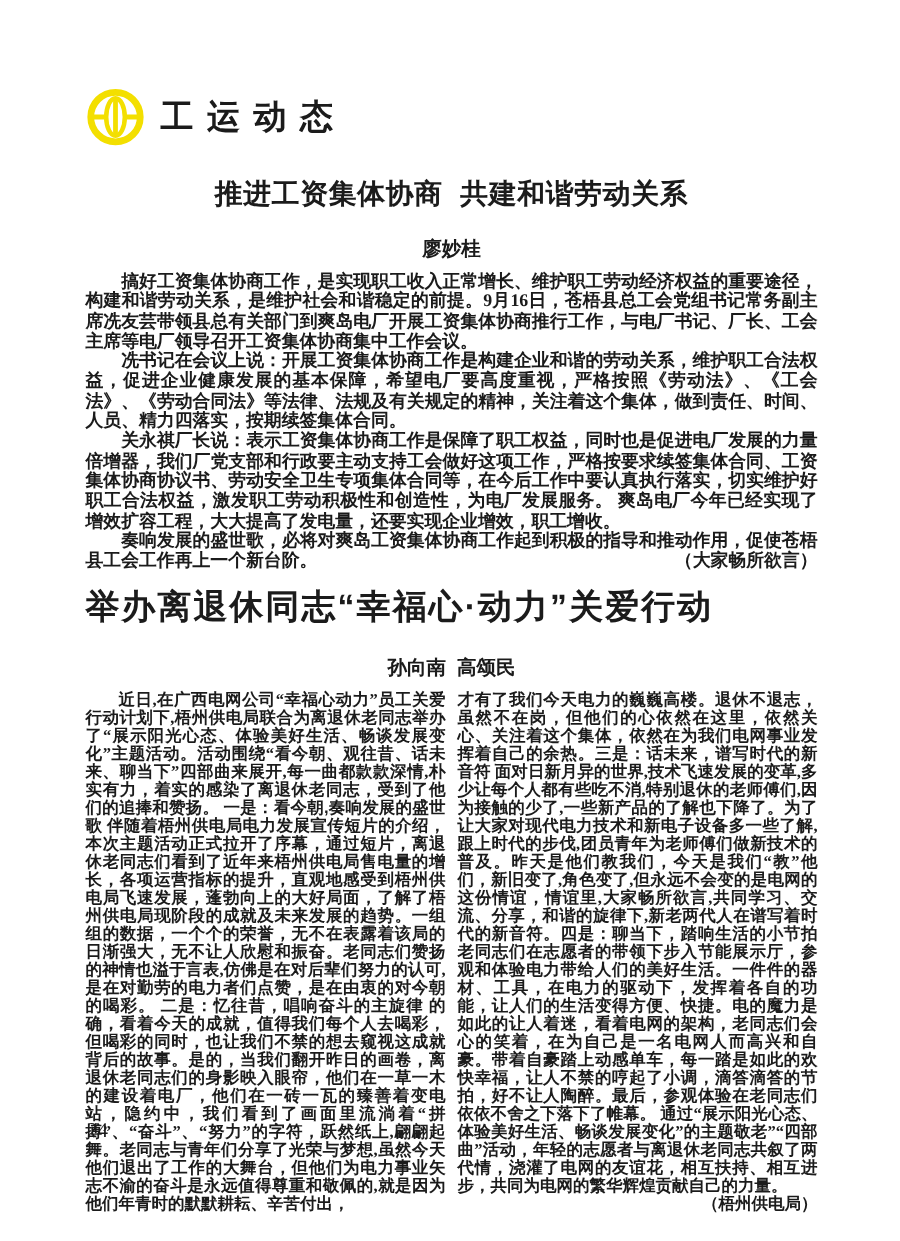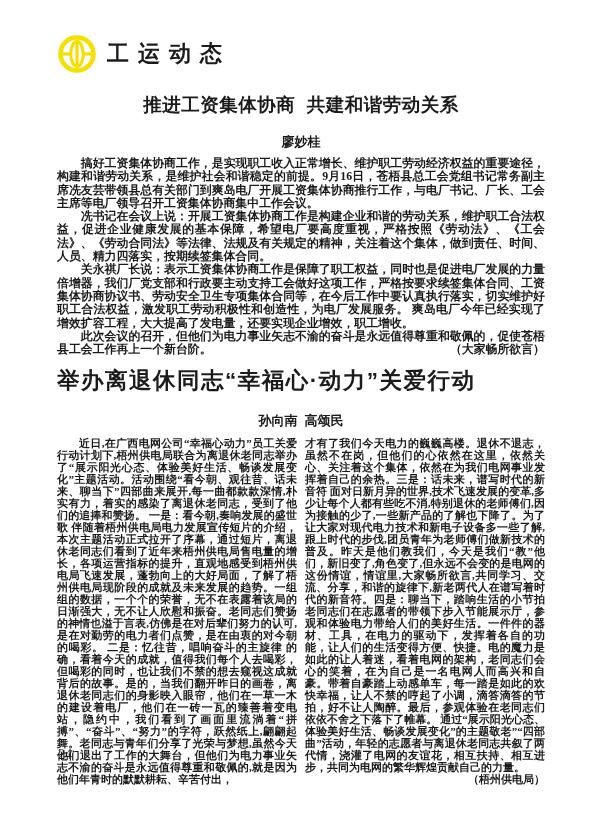--- a/index.html
+++ b/index.html
@@ -4,21 +4,21 @@
 <style>
   html, body { margin:0; padding:0; }
   body {
     width:600px; height:827px;
     background:#ffffff;
     font-family:"Liberation Serif", serif;
     color:#1b1b1b;
     position:relative;
     overflow:hidden;
   }
-  .page { padding:32px 55px 0 57px; }
+  .page { padding:56px 55px 0 57px; }
 
   .header { display:flex; align-items:center; gap:10px; height:44px; }
   .logo { width:40px; height:40px; flex:0 0 auto; }
   .masthead {
     font-size:22px; font-weight:900; letter-spacing:9px;
     font-family:"Liberation Serif", serif;
     transform:scaleY(1.02);
   }
 
   .title1 {
@@ -77,21 +77,21 @@
     </span>
     <span class="masthead">工运动态</span>
   </div>
 
   <div class="article1">
     <h1 class="title1">推进工资集体协商 共建和谐劳动关系</h1>
     <div class="byline">廖妙桂</div>
     <p>搞好工资集体协商工作，是实现职工收入正常增长、维护职工劳动经济权益的重要途径，构建和谐劳动关系，是维护社会和谐稳定的前提。9月16日，苍梧县总工会党组书记常务副主席冼友芸带领县总有关部门到爽岛电厂开展工资集体协商推行工作，与电厂书记、厂长、工会主席等电厂领导召开工资集体协商集中工作会议。</p>
     <p>冼书记在会议上说：开展工资集体协商工作是构建企业和谐的劳动关系，维护职工合法权益，促进企业健康发展的基本保障，希望电厂要高度重视，严格按照《劳动法》、《工会法》、《劳动合同法》等法律、法规及有关规定的精神，关注着这个集体，做到责任、时间、人员、精力四落实，按期续签集体合同。</p>
     <p>关永祺厂长说：表示工资集体协商工作是保障了职工权益，同时也是促进电厂发展的力量倍增器，我们厂党支部和行政要主动支持工会做好这项工作，严格按要求续签集体合同、工资集体协商协议书、劳动安全卫生专项集体合同等，在今后工作中要认真执行落实，切实维护好职工合法权益，激发职工劳动积极性和创造性，为电厂发展服务。 爽岛电厂今年已经实现了增效扩容工程，大大提高了发电量，还要实现企业增效，职工增收。</p>
-    <p><span>此次会议的召开，但他们为电力事业矢志不渝的奋斗是永远值得尊重和敬佩的，促使苍梧县工会工作再上一个新台阶。</span><span class="attribution">（大家畅所欲言）</span></p>
+    <p><span>奏响发展的盛世歌，必将对爽岛工资集体协商工作起到积极的指导和推动作用，促使苍梧县工会工作再上一个新台阶。</span><span class="attribution">（大家畅所欲言）</span></p>
   </div>
 
   <div class="article2">
     <h2 class="title2">举办离退休同志“幸福心·动力”关爱行动</h2>
     <div class="byline byline2">孙向南  高颂民</div>
     <div class="columns">
       <div class="col col-left"><span class="">近日,在广西电网公司“幸福心动力”员工关爱行动计划下,梧州供电局联合为离退休老同志举办了“展示阳光心态、体验美好生活、畅谈发展变化”主题活动。活动围绕“看今朝、观往昔、话未来、聊当下”四部曲来展开,每一曲都款款深情,朴实有力，着实的感染了离退休老同志，受到了他们的追捧和赞扬。 </span><span class="bold-seg">一是：看今朝,奏响发展的盛世歌</span><span class=""> 伴随着梧州供电局电力发展宣传短片的介绍，本次主题活动正式拉开了序幕，通过短片，离退休老同志们看到了近年来梧州供电局售电量的增长，各项运营指标的提升，直观地感受到梧州供电局飞速发展，蓬勃向上的大好局面，了解了梧州供电局现阶段的成就及未来发展的趋势。一组组的数据，一个个的荣誉，无不在表露着该局的日渐强大，无不让人欣慰和振奋。老同志们赞扬的神情也溢于言表,仿佛是在对后辈们努力的认可,是在对勤劳的电力者们点赞，是在由衷的对今朝的喝彩。 </span><span class="bold-seg">二是：忆往昔，唱响奋斗的主旋律</span><span class=""> 的确，看着今天的成就，值得我们每个人去喝彩，但喝彩的同时，也让我们不禁的想去窥视这成就背后的故事。是的，当我们翻开昨日的画卷，离退休老同志们的身影映入眼帘，他们在一草一木的建设着电厂，他们在一砖一瓦的臻善着变电站，隐约中，我们看到了画面里流淌着“拼搏”、“奋斗”、“努力”的字符，跃然纸上,翩翩起舞。老同志与青年们分享了光荣与梦想,虽然今天他们退出了工作的大舞台，但他们为电力事业矢志不渝的奋斗是永远值得尊重和敬佩的,就是因为他们年青时的默默耕耘、辛苦付出，</span></div>
       <div class="col col-right"><span class="">才有了我们今天电力的巍巍高楼。退休不退志，虽然不在岗，但他们的心依然在这里，依然关心、关注着这个集体，依然在为我们电网事业发挥着自己的余热。</span><span class="bold-seg">三是：话未来，谱写时代的新音符</span><span class=""> 面对日新月异的世界,技术飞速发展的变革,多少让每个人都有些吃不消,特别退休的老师傅们,因为接触的少了,一些新产品的了解也下降了。为了让大家对现代电力技术和新电子设备多一些了解,跟上时代的步伐,团员青年为老师傅们做新技术的普及。昨天是他们教我们，今天是我们“教”他们，新旧变了,角色变了,但永远不会变的是电网的这份情谊，情谊里,大家畅所欲言,共同学习、交流、分享，和谐的旋律下,新老两代人在谱写着时代的新音符。</span><span class="bold-seg">四是：聊当下，踏响生活的小节拍</span><span class=""> 老同志们在志愿者的带领下步入节能展示厅，参观和体验电力带给人们的美好生活。一件件的器材、工具，在电力的驱动下，发挥着各自的功能，让人们的生活变得方便、快捷。电的魔力是如此的让人着迷，看着电网的架构，老同志们会心的笑着，在为自己是一名电网人而高兴和自豪。带着自豪踏上动感单车，每一踏是如此的欢快幸福，让人不禁的哼起了小调，滴答滴答的节拍，好不让人陶醉。最后，参观体验在老同志们依依不舍之下落下了帷幕。 通过“展示阳光心态、体验美好生活、畅谈发展变化”的主题敬老”“四部曲”活动，年轻的志愿者与离退休老同志共叙了两代情，浇灌了电网的友谊花，相互扶持、相互进步，共同为电网的繁华辉煌贡献自己的力量。</span><span class="attribution">（梧州供电局）</span></div>
     </div>
   </div>

